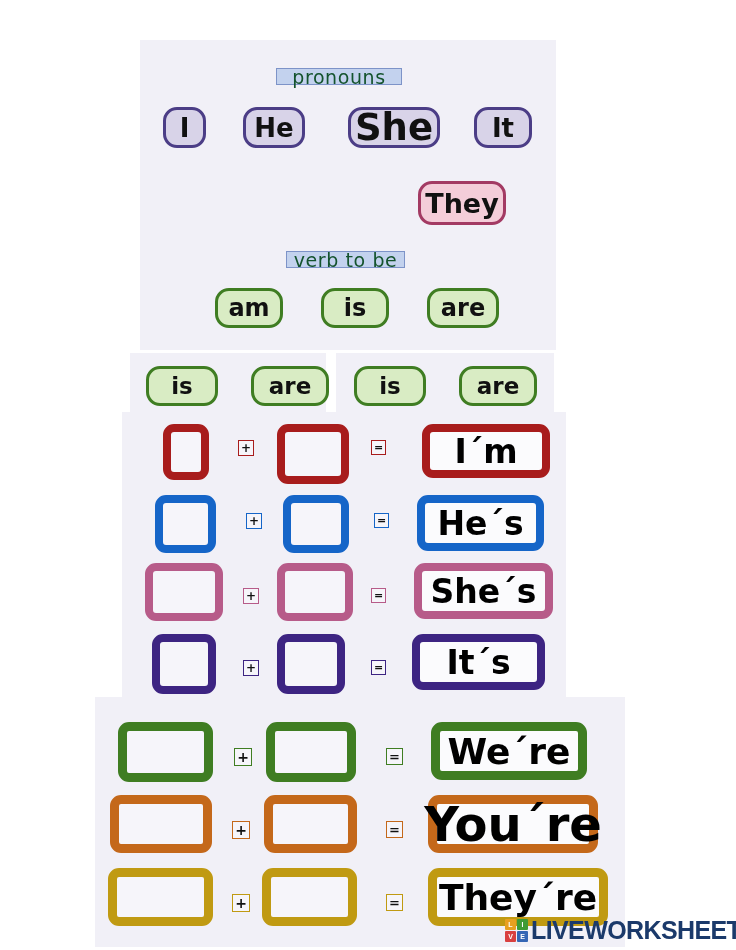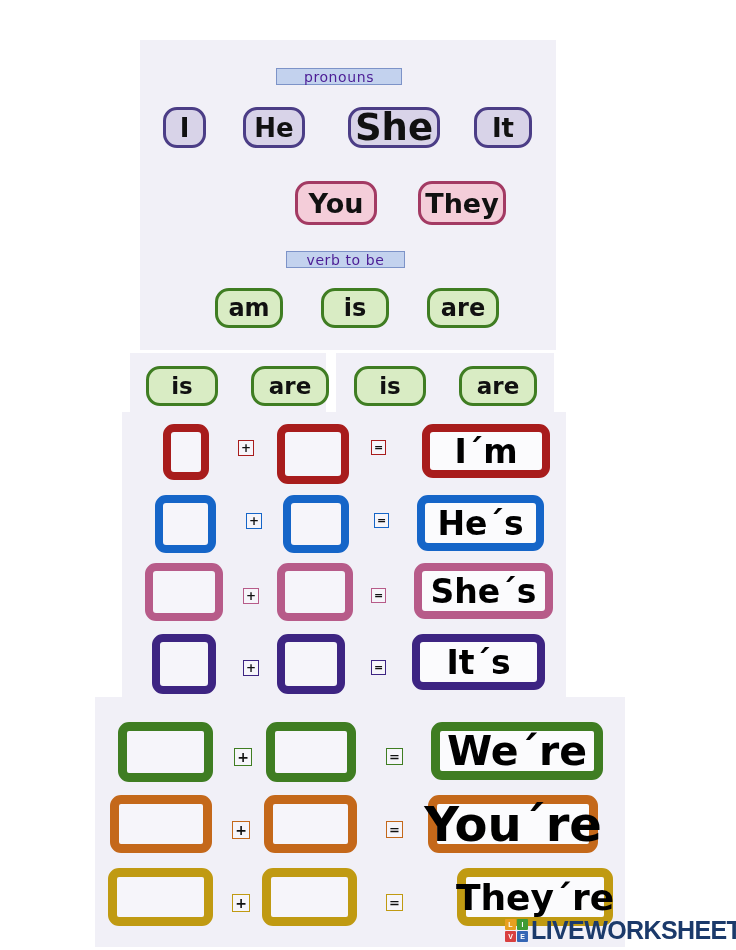--- a/index.html
+++ b/index.html
@@ -30,23 +30,23 @@
   #panel-mid-a  { left: 130px; top: 353px; width: 196px; height: 60px;  }
   #panel-mid-b  { left: 336px; top: 353px; width: 218px; height: 60px;  }
   #panel-mid    { left: 122px; top: 412px; width: 444px; height: 285px; }
   #panel-bottom { left: 95px;  top: 697px; width: 530px; height: 250px; }
 
   
   .section-label {
     position: absolute;
     background: #c3d2ee;
     border: 1px solid #7d93c8;
-    color: #4c1d95;
-    font-family: "DejaVu Sans", sans-serif;
-    font-size: 14px;
+    color: #14532d;
+    font-family: "DejaVu Sans", sans-serif;
+    font-size: 19px;
     letter-spacing: .6px;
     text-align: center;
     line-height: 17px;
     height: 17px;
     box-sizing: border-box;
     white-space: nowrap;
   }
   #label-pronouns   { left: 276px; top: 68px;  width: 126px; }
   #label-verbtobe   { left: 286px; top: 251px; width: 119px; }
 
@@ -157,21 +157,20 @@
 
   <div class="panel" id="panel-top" style="background: rgb(241, 240, 247);"></div>
 
   <div class="section-label" id="label-pronouns" style="background: rgb(195, 210, 238); border-color: rgb(125, 147, 200);">pronouns</div>
 
   <div class="chip purple" id="chip-i" style="background: rgb(216, 211, 232); border-color: rgb(75, 61, 134);">I</div>
   <div class="chip purple" id="chip-he" style="background: rgb(216, 211, 232); border-color: rgb(75, 61, 134);">He</div>
   <div class="chip purple" id="chip-she" style="background: rgb(216, 211, 232); border-color: rgb(75, 61, 134);">She</div>
   <div class="chip purple" id="chip-it" style="background: rgb(216, 211, 232); border-color: rgb(75, 61, 134);">It</div>
 
-  <div class="chip pink" id="chip-you" style="background: rgb(244, 205, 217); border-color: rgb(163, 58, 99);">You</div>
   <div class="chip pink" id="chip-they" style="background: rgb(244, 205, 217); border-color: rgb(163, 58, 99);">They</div>
 
   <div class="section-label" id="label-verbtobe" style="background: rgb(195, 210, 238); border-color: rgb(125, 147, 200);">verb to be</div>
 
   <div class="chip green" id="chip-am" style="background: rgb(217, 236, 196); border-color: rgb(63, 125, 34);">am</div>
   <div class="chip green" id="chip-is" style="background: rgb(217, 236, 196); border-color: rgb(63, 125, 34);">is</div>
   <div class="chip green" id="chip-are" style="background: rgb(217, 236, 196); border-color: rgb(63, 125, 34);">are</div>
 
   <div class="panel" id="panel-mid-a" style="background: rgb(241, 240, 247);"></div>
   <div class="panel" id="panel-mid-b" style="background: rgb(241, 240, 247);"></div>
@@ -202,31 +201,31 @@
       <div class="answer-box" style="position: absolute; left: 414px; top: 563px; width: 139px; height: 56px; border: 8px solid rgb(183, 91, 137); font-size: 33px;">She´s</div>
       <div class="drop-box" style="position: absolute; left: 152px; top: 634px; width: 64px; height: 60px; border: 8px solid rgb(61, 36, 130);"></div>
       <div class="op" style="position: absolute; left: 243px; top: 660px; width: 16px; height: 16px; border: 1.5px solid rgb(61, 36, 130); font-size: 12px;">+</div>
       <div class="drop-box" style="position: absolute; left: 277px; top: 634px; width: 68px; height: 60px; border: 8px solid rgb(61, 36, 130);"></div>
       <div class="op" style="position: absolute; left: 371px; top: 660px; width: 15px; height: 15px; border: 1.5px solid rgb(61, 36, 130); font-size: 11px;">=</div>
       <div class="answer-box" style="position: absolute; left: 412px; top: 634px; width: 133px; height: 56px; border: 8px solid rgb(61, 36, 130); font-size: 33px;">It´s</div>
       <div class="drop-box" style="position: absolute; left: 118px; top: 722px; width: 95px; height: 60px; border: 9px solid rgb(63, 125, 34);"></div>
       <div class="op" style="position: absolute; left: 234px; top: 748px; width: 18px; height: 18px; border: 1.5px solid rgb(63, 125, 34); font-size: 14px;">+</div>
       <div class="drop-box" style="position: absolute; left: 266px; top: 722px; width: 90px; height: 60px; border: 9px solid rgb(63, 125, 34);"></div>
       <div class="op" style="position: absolute; left: 386px; top: 748px; width: 17px; height: 17px; border: 1.5px solid rgb(63, 125, 34); font-size: 13px;">=</div>
-      <div class="answer-box" style="position: absolute; left: 431px; top: 722px; width: 172px; height: 58px; border: 9px solid rgb(63, 125, 34); font-size: 41px;">We´re</div>
+      <div class="answer-box" style="position: absolute; left: 431px; top: 722px; width: 156px; height: 58px; border: 9px solid rgb(63, 125, 34); font-size: 36px;">We´re</div>
       <div class="drop-box" style="position: absolute; left: 110px; top: 795px; width: 102px; height: 58px; border: 9px solid rgb(196, 104, 26);"></div>
       <div class="op" style="position: absolute; left: 232px; top: 821px; width: 18px; height: 18px; border: 1.5px solid rgb(196, 104, 26); font-size: 14px;">+</div>
       <div class="drop-box" style="position: absolute; left: 264px; top: 795px; width: 93px; height: 58px; border: 9px solid rgb(196, 104, 26);"></div>
       <div class="op" style="position: absolute; left: 386px; top: 821px; width: 17px; height: 17px; border: 1.5px solid rgb(196, 104, 26); font-size: 13px;">=</div>
       <div class="answer-box" style="position: absolute; left: 428px; top: 795px; width: 170px; height: 58px; border: 9px solid rgb(196, 104, 26); font-size: 48px;">You´re</div>
       <div class="drop-box" style="position: absolute; left: 108px; top: 868px; width: 105px; height: 58px; border: 9px solid rgb(192, 154, 18);"></div>
       <div class="op" style="position: absolute; left: 232px; top: 894px; width: 18px; height: 18px; border: 1.5px solid rgb(192, 154, 18); font-size: 14px;">+</div>
       <div class="drop-box" style="position: absolute; left: 262px; top: 868px; width: 95px; height: 58px; border: 9px solid rgb(192, 154, 18);"></div>
       <div class="op" style="position: absolute; left: 386px; top: 894px; width: 17px; height: 17px; border: 1.5px solid rgb(192, 154, 18); font-size: 13px;">=</div>
-      <div class="answer-box" style="position: absolute; left: 428px; top: 868px; width: 156px; height: 58px; border: 9px solid rgb(192, 154, 18); font-size: 36px; margin-left: 29px;">They´re</div>
+      <div class="answer-box" style="position: absolute; left: 428px; top: 868px; width: 180px; height: 58px; border: 9px solid rgb(192, 154, 18); font-size: 36px;">They´re</div>
     </div>
 
   <div id="watermark">
     <div id="wm-tiles">
         <div class="wm-tile" style="background: rgb(232, 160, 32);">L</div>
         <div class="wm-tile" style="background: rgb(63, 155, 53);">I</div>
         <div class="wm-tile" style="background: rgb(217, 64, 64);">V</div>
         <div class="wm-tile" style="background: rgb(53, 102, 181);">E</div>
       </div>
     <div id="wm-text">LIVEWORKSHEETS</div>

